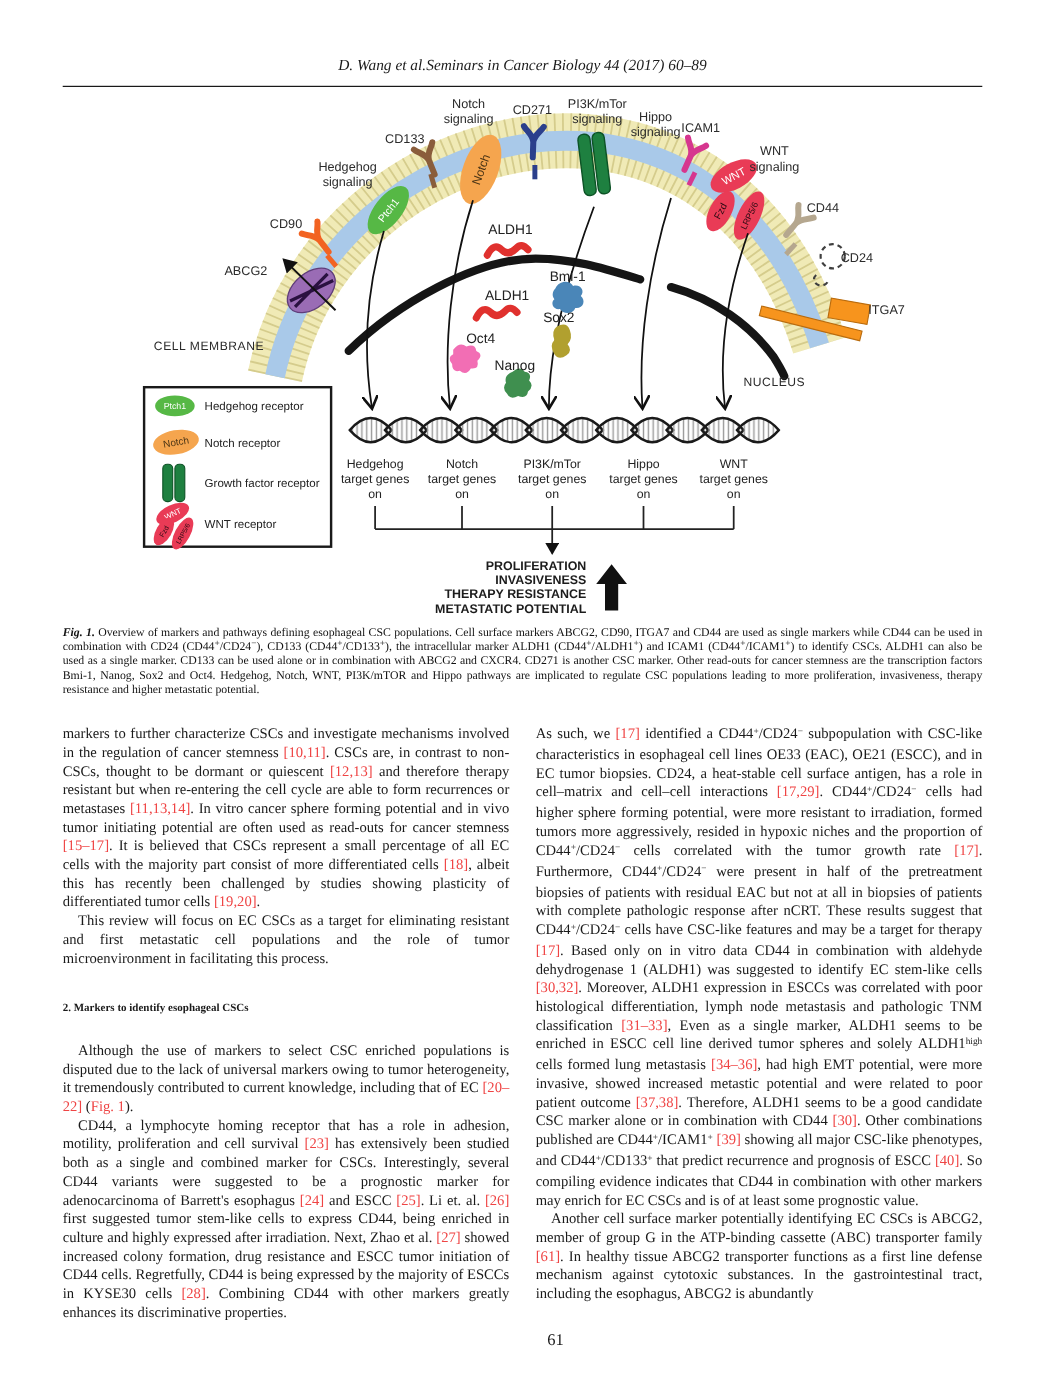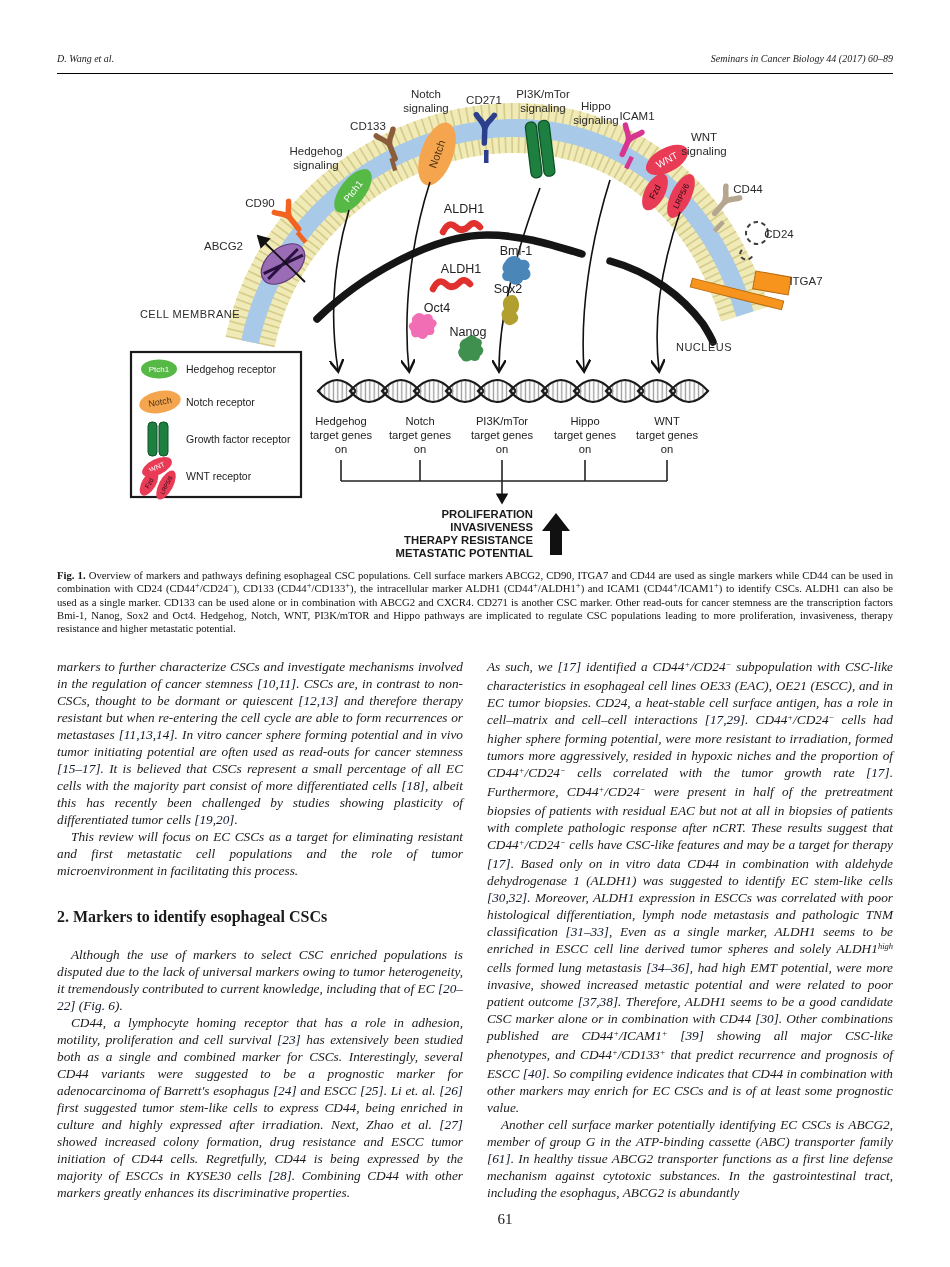--- a/index.html
+++ b/index.html
@@ -1,30 +1,30 @@
 <!DOCTYPE html>
 <html><head>
 <meta charset="utf-8">
 <style>
   html,body{margin:0;padding:0;background:#fff;}
   .page{width:950px;height:1267px;position:relative;background:#fff;overflow:hidden;
         font-family:"Liberation Serif", serif;color:#1a1a1a;}
   .header{position:absolute;top:53px;left:57px;right:57px;display:flex;
-          justify-content:space-between;font-style:italic;font-size:10px;
+          justify-content:center;font-style:italic;font-size:14px;
           border-bottom:1.1px solid #000;padding-bottom:9px;}
   .fig-wrap{position:absolute;top:84px;left:0;}
   .caption{position:absolute;top:569px;left:57px;width:836px;font-size:10.7px;
            line-height:13.1px;text-align:justify;color:#111;}
-  .caption .bold{font-weight:bold;}
+  .caption .bold{font-weight:bold;font-style:italic;}
   .columns{position:absolute;top:658px;left:57px;width:836px;display:flex;gap:24px;}
   .col{width:406px;font-size:13.3px;line-height:17px;text-align:justify;}
-  .col p{margin:0;font-style:italic;}
+  .col p{margin:0;}
   .col p.ind{text-indent:14px;}
-  h3.sect{font-size:16px;font-weight:bold;margin:29px 0 21px 0;text-align:left;}
-  .cite{color:#0f172a;}
+  h3.sect{font-size:10px;font-weight:bold;margin:29px 0 21px 0;text-align:left;}
+  .cite{color:#ef4444;}
   .sup{font-size:8.5px;position:relative;top:-4px;}
   .pageno{position:absolute;top:1211px;left:0;width:100%;text-align:center;font-size:15px;margin-left:30px;}
   svg text{user-select:none;}
 </style>
 </head>
 <body>
 
 <div class="page">
 
   <div class="header">
@@ -258,21 +258,21 @@
   </svg>
   </div>
 
   <div class="caption"><span class="bold">Fig. 1.</span> Overview of markers and pathways defining esophageal CSC populations. Cell surface markers ABCG2, CD90, ITGA7 and CD44 are used as single markers while CD44 can be used in combination with CD24 (CD44<span class="sup">+</span>/CD24<span class="sup">−</span>), CD133 (CD44<span class="sup">+</span>/CD133<span class="sup">+</span>), the intracellular marker ALDH1 (CD44<span class="sup">+</span>/ALDH1<span class="sup">+</span>) and ICAM1 (CD44<span class="sup">+</span>/ICAM1<span class="sup">+</span>) to identify CSCs. ALDH1 can also be used as a single marker. CD133 can be used alone or in combination with ABCG2 and CXCR4. CD271 is another CSC marker. Other read-outs for cancer stemness are the transcription factors Bmi-1, Nanog, Sox2 and Oct4. Hedgehog, Notch, WNT, PI3K/mTOR and Hippo pathways are implicated to regulate CSC populations leading to more proliferation, invasiveness, therapy resistance and higher metastatic potential.</div>
 
   <div class="columns">
     <div class="col">
       <p>markers to further characterize CSCs and investigate mechanisms involved in the regulation of cancer stemness <span class="cite">[10,11]</span>. CSCs are, in contrast to non-CSCs, thought to be dormant or quiescent <span class="cite">[12,13]</span> and therefore therapy resistant but when re-entering the cell cycle are able to form recurrences or metastases <span class="cite">[11,13,14]</span>. In vitro cancer sphere forming potential and in vivo tumor initiating potential are often used as read-outs for cancer stemness <span class="cite">[15–17]</span>. It is believed that CSCs represent a small percentage of all EC cells with the majority part consist of more differentiated cells <span class="cite">[18]</span>, albeit this has recently been challenged by studies showing plasticity of differentiated tumor cells <span class="cite">[19,20]</span>.</p>
       <p class="ind">This review will focus on EC CSCs as a target for eliminating resistant and first metastatic cell populations and the role of tumor microenvironment in facilitating this process.</p>
       <h3 class="sect">2. Markers to identify esophageal CSCs</h3>
-      <p class="ind">Although the use of markers to select CSC enriched populations is disputed due to the lack of universal markers owing to tumor heterogeneity, it tremendously contributed to current knowledge, including that of EC <span class="cite">[20–22]</span> (<span class="cite">Fig. 6</span>).</p>
+      <p class="ind">Although the use of markers to select CSC enriched populations is disputed due to the lack of universal markers owing to tumor heterogeneity, it tremendously contributed to current knowledge, including that of EC <span class="cite">[20–22]</span> (<span class="cite">Fig. 1</span>).</p>
       <p class="ind">CD44, a lymphocyte homing receptor that has a role in adhesion, motility, proliferation and cell survival <span class="cite">[23]</span> has extensively been studied both as a single and combined marker for CSCs. Interestingly, several CD44 variants were suggested to be a prognostic marker for adenocarcinoma of Barrett's esophagus <span class="cite">[24]</span> and ESCC <span class="cite">[25]</span>. Li et. al. <span class="cite">[26]</span> first suggested tumor stem-like cells to express CD44, being enriched in culture and highly expressed after irradiation. Next, Zhao et al. <span class="cite">[27]</span> showed increased colony formation, drug resistance and ESCC tumor initiation of CD44 cells. Regretfully, CD44 is being expressed by the majority of ESCCs in KYSE30 cells <span class="cite">[28]</span>. Combining CD44 with other markers greatly enhances its discriminative properties.</p>
     </div>
     <div class="col">
       <p>As such, we <span class="cite">[17]</span> identified a CD44<span class="sup">+</span>/CD24<span class="sup">−</span> subpopulation with CSC-like characteristics in esophageal cell lines OE33 (EAC), OE21 (ESCC), and in EC tumor biopsies. CD24, a heat-stable cell surface antigen, has a role in cell–matrix and cell–cell interactions <span class="cite">[17,29]</span>. CD44<span class="sup">+</span>/CD24<span class="sup">−</span> cells had higher sphere forming potential, were more resistant to irradiation, formed tumors more aggressively, resided in hypoxic niches and the proportion of CD44<span class="sup">+</span>/CD24<span class="sup">−</span> cells correlated with the tumor growth rate <span class="cite">[17]</span>. Furthermore, CD44<span class="sup">+</span>/CD24<span class="sup">−</span> were present in half of the pretreatment biopsies of patients with residual EAC but not at all in biopsies of patients with complete pathologic response after nCRT. These results suggest that CD44<span class="sup">+</span>/CD24<span class="sup">−</span> cells have CSC-like features and may be a target for therapy <span class="cite">[17]</span>. Based only on in vitro data CD44 in combination with aldehyde dehydrogenase 1 (ALDH1) was suggested to identify EC stem-like cells <span class="cite">[30,32]</span>. Moreover, ALDH1 expression in ESCCs was correlated with poor histological differentiation, lymph node metastasis and pathologic TNM classification <span class="cite">[31–33]</span>, Even as a single marker, ALDH1 seems to be enriched in ESCC cell line derived tumor spheres and solely ALDH1<span class="sup">high</span> cells formed lung metastasis <span class="cite">[34–36]</span>, had high EMT potential, were more invasive, showed increased metastic potential and were related to poor patient outcome <span class="cite">[37,38]</span>. Therefore, ALDH1 seems to be a good candidate CSC marker alone or in combination with CD44 <span class="cite">[30]</span>. Other combinations published are CD44<span class="sup">+</span>/ICAM1<span class="sup">+</span> <span class="cite">[39]</span> showing all major CSC-like phenotypes, and CD44<span class="sup">+</span>/CD133<span class="sup">+</span> that predict recurrence and prognosis of ESCC <span class="cite">[40]</span>. So compiling evidence indicates that CD44 in combination with other markers may enrich for EC CSCs and is of at least some prognostic value.</p>
       <p class="ind">Another cell surface marker potentially identifying EC CSCs is ABCG2, member of group G in the ATP-binding cassette (ABC) transporter family <span class="cite">[61]</span>. In healthy tissue ABCG2 transporter functions as a first line defense mechanism against cytotoxic substances. In the gastrointestinal tract, including the esophagus, ABCG2 is abundantly</p>
     </div>
   </div>
 
   <div class="pageno">61</div>
 

